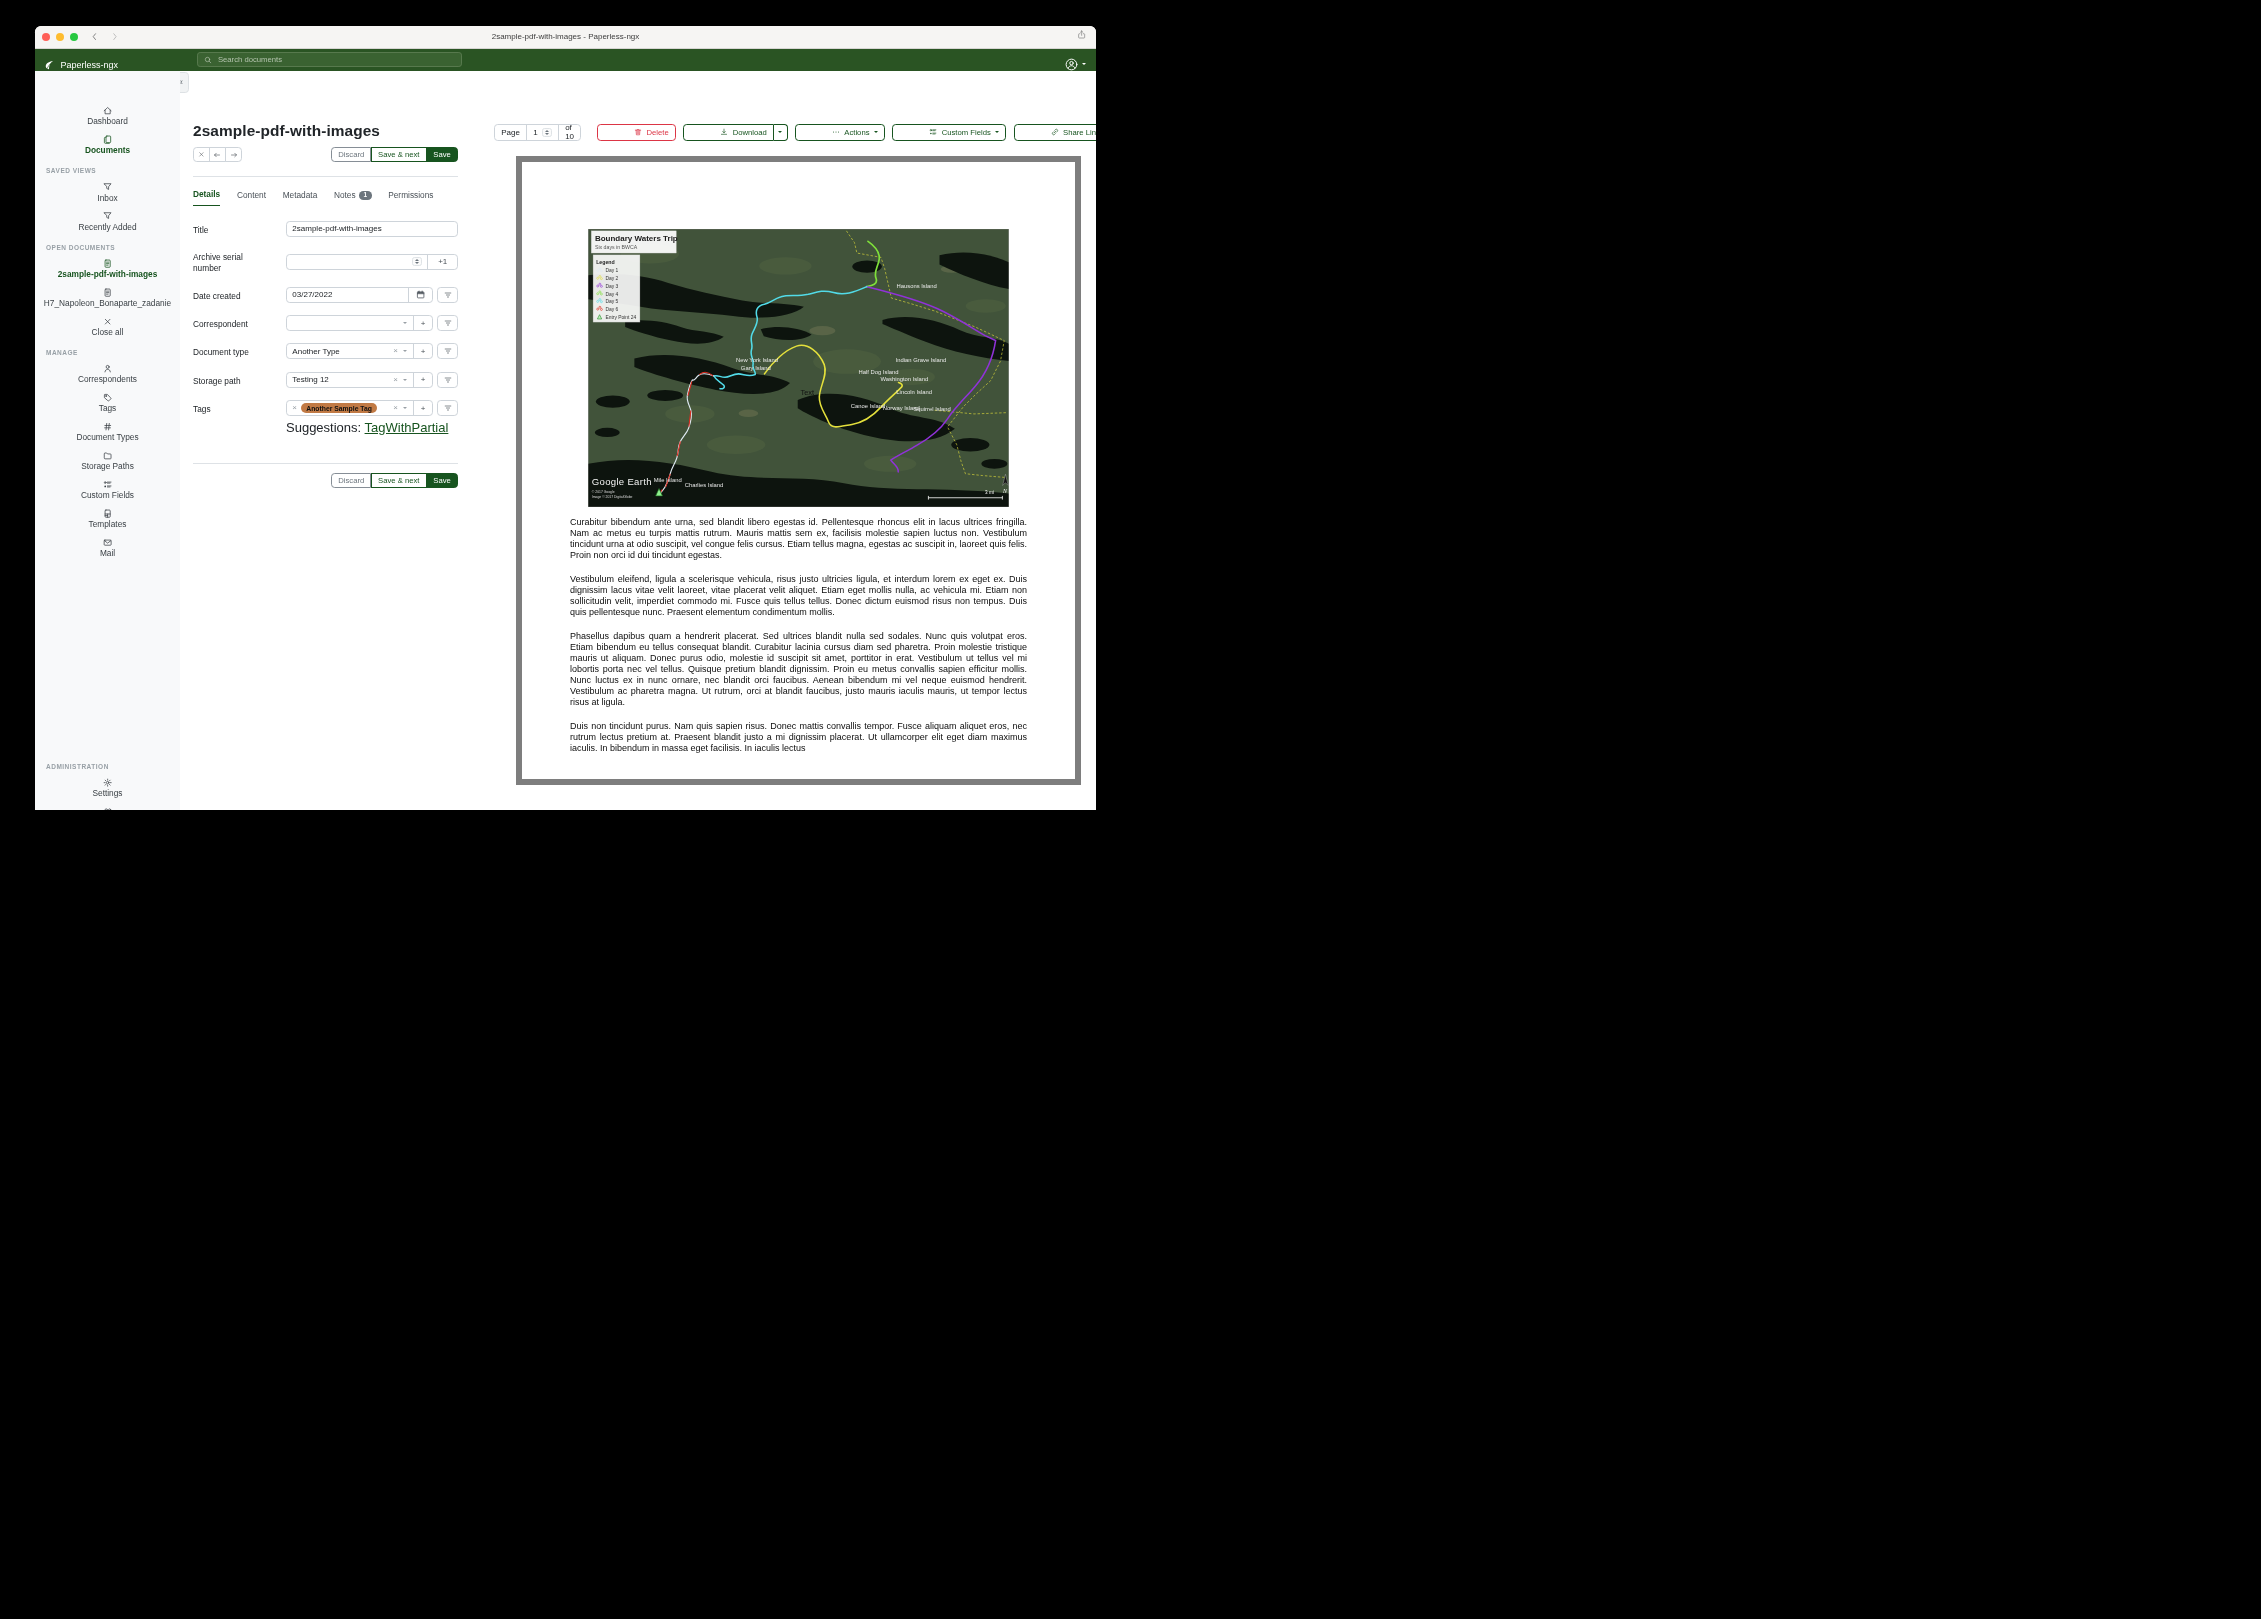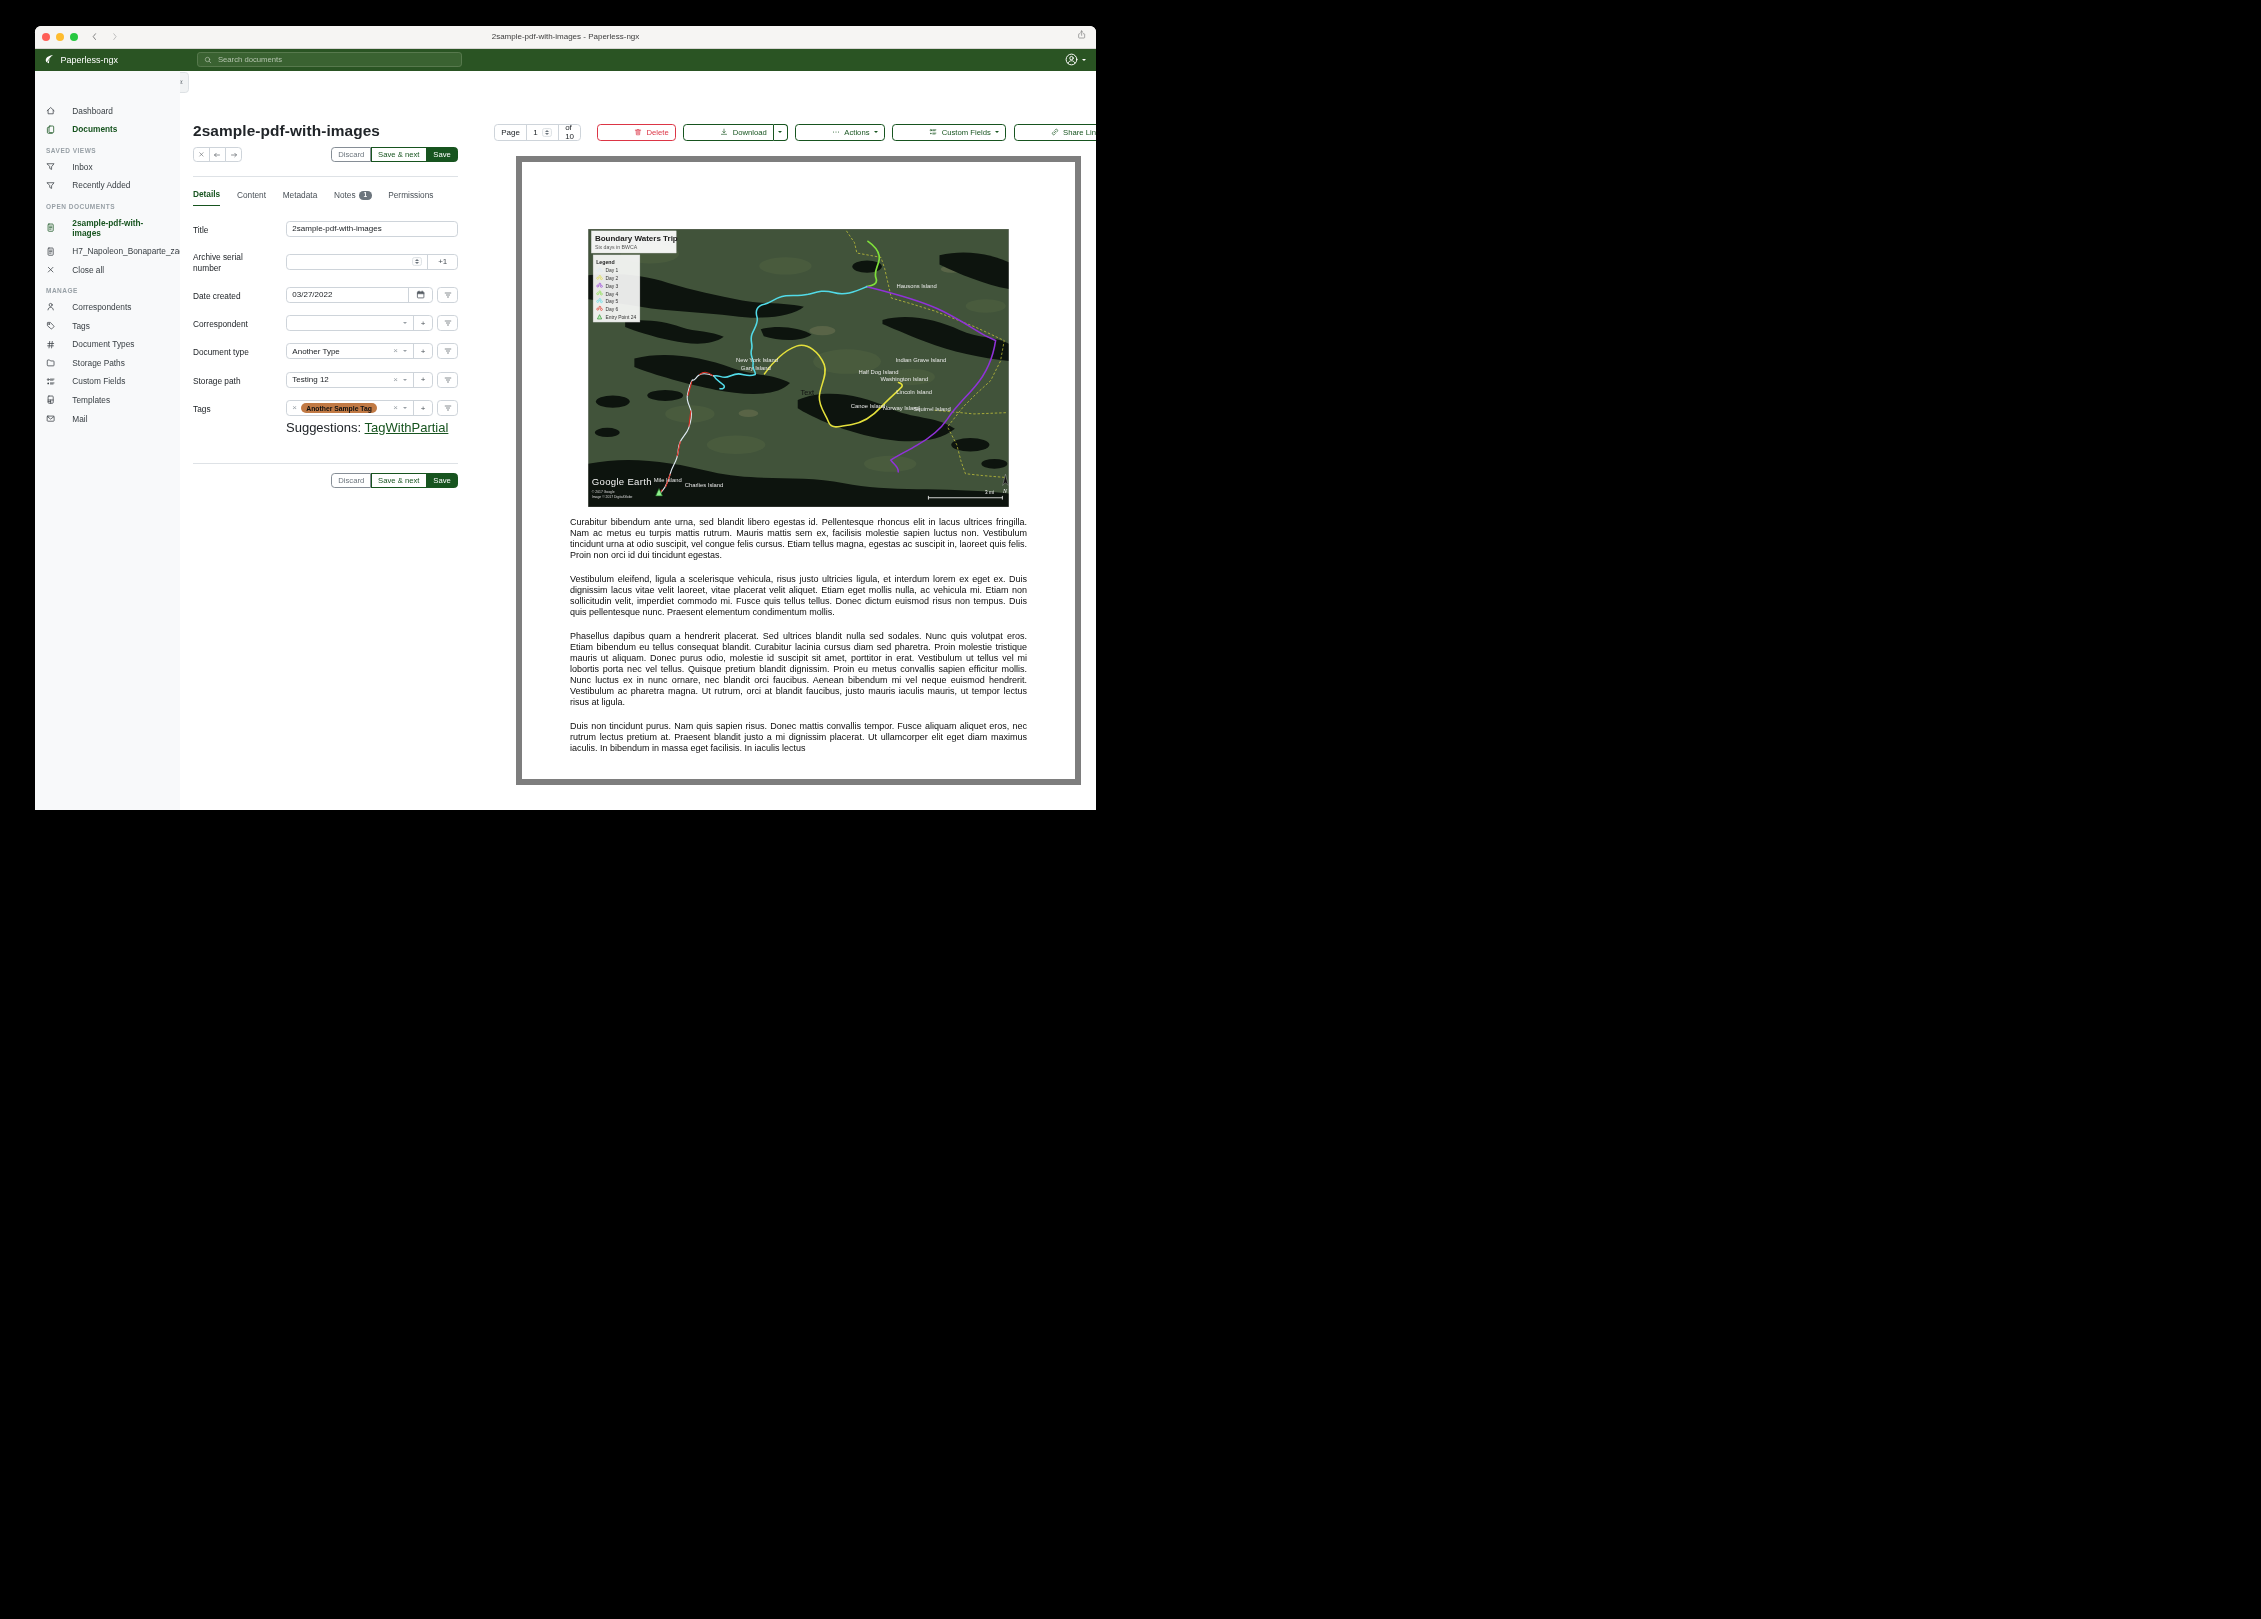--- a/index.html
+++ b/index.html
@@ -9,31 +9,31 @@
   .titlebar{height:21.6px;background:#f6f5f3;border-bottom:0.6px solid #d7d5d3;position:relative;display:flex;align-items:center;flex:0 0 auto;}
   .traffic{display:flex;gap:5.6px;margin-left:7.4px;}
   .dot{width:8px;height:8px;border-radius:50%;}
   .dot.r{background:#ff5f57}.dot.y{background:#febc2e}.dot.g{background:#28c840}
   .tb-nav{display:flex;gap:11px;margin-left:12.3px;z-index:2;}
   .tb-nav svg{width:9.3px;height:9.3px;stroke-width:1.6;fill:none;stroke-linecap:round;stroke-linejoin:round;}
   .tb-title{position:absolute;left:0;right:0;text-align:center;font-size:8px;color:#3d3d3d;}
   .tb-share{position:absolute;right:10px;top:4.3px;color:#8a8a8a;}
   .ic{width:9.3px;height:9.3px;stroke:currentColor;fill:none;stroke-width:1.3;stroke-linecap:round;stroke-linejoin:round;flex:0 0 auto;}
   
-  .navbar{height:22px;background:#2a5423;display:flex;align-items:center;position:relative;flex:0 0 auto;}
+  .navbar{height:22px;background:#2a5423;display:flex;align-items:flex-end;position:relative;flex:0 0 auto;}
   .brand{display:flex;align-items:center;gap:5.6px;margin-left:9.3px;color:#fff;font-size:9px;}
   .searchbar{position:absolute;left:162px;top:3.4px;width:265px;height:15.4px;box-sizing:border-box;background:#3a6231;border:0.6px solid #57794d;border-radius:3.1px;display:flex;align-items:center;gap:4.3px;padding:0 5.6px;color:#b9c8b3;}
   .searchbar input{background:transparent;border:none;outline:none;color:#d9e2d5;font-size:7.7px;width:100%;font-family:"Liberation Sans",sans-serif;}
   .searchbar input::placeholder{color:#b3c3ad;}
   .nav-user{position:absolute;right:10px;display:flex;align-items:center;gap:4.3px;color:#fff;}
   .caret{width:0;height:0;border-left:2.5px solid transparent;border-right:2.5px solid transparent;border-top:2.8px solid currentColor;display:inline-block;}
   
   .app{flex:1;display:flex;position:relative;overflow:hidden;}
   .sidebar{width:145px;flex:0 0 auto;background:#f8f9fa;display:flex;flex-direction:column;padding-top:31px;box-sizing:border-box;overflow:hidden;}
-  .side-item{display:flex;align-items:center;gap:17px;padding:4.3px 11px;font-size:8.3px;color:#3a4045;cursor:default;}
+  .side-item{display:flex;align-items:center;gap:1px;padding:4.3px 11px;font-size:8.3px;color:#3a4045;cursor:default;flex-direction:column;}
   .side-item.active{color:#17541f;font-weight:700;}
   .side-header{font-size:6.5px;font-weight:600;letter-spacing:0.5px;color:#98a0a6;padding:8px 11px 3.7px;}
   .badge-red{background:#dc3545;color:#fff;font-size:6.5px;font-weight:700;border-radius:5px;padding:1.2px 4.3px;margin-left:5px;line-height:1;}
   .side-bottom{margin-top:auto;padding-bottom:19px;}
   .muted{color:#6c757d;}
   .version{font-size:7.4px;color:#6c757d;padding:5.6px 11px 0;}
   .content{flex:1;display:flex;position:relative;background:#fff;overflow:hidden;}
   .collapse-btn{position:absolute;left:-8px;top:1.2px;width:15.4px;height:19px;background:#f1f3f4;border:0.6px solid #dde1e4;border-radius:3.7px;color:#5a6268;display:flex;align-items:center;justify-content:center;font-size:8.6px;z-index:3;}
   
   .edit-col{width:285px;flex:0 0 auto;margin-left:13px;padding-top:51px;box-sizing:border-box;}

